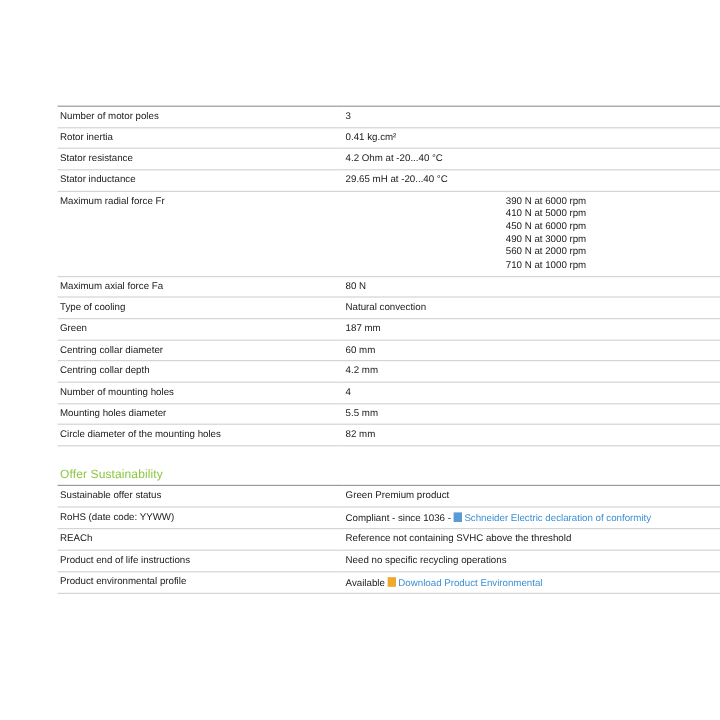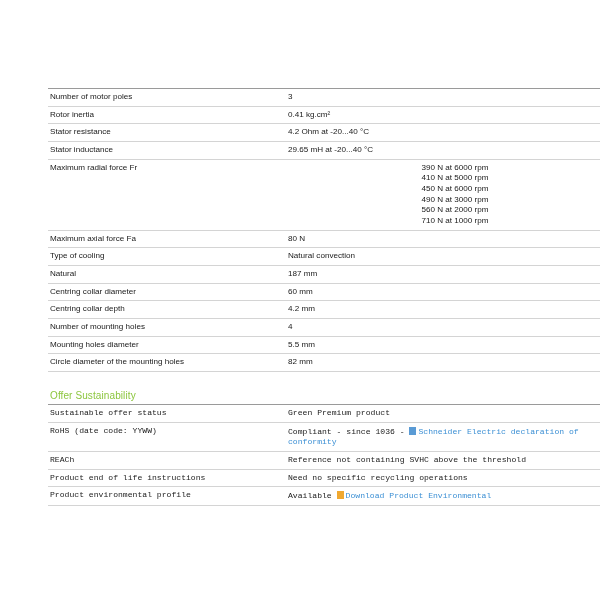--- a/index.html
+++ b/index.html
@@ -67,21 +67,21 @@
     height: 8px;
     position: relative;
     top: 1px;
     margin-right: 2px;
     background: #f0a830;
     border: 0;
     vertical-align: baseline;
   }
   .doc-icon.blue { background: #5a9bd5; }
   .inline-wrap { white-space: normal; }
-  .sust-table td { border-top: 1px solid #d4d4d4; border-bottom: 1px solid #d4d4d4; font-family: Liberation Mono, monospace; }
+  .sust-table td { border-top: 1px solid #d4d4d4; border-bottom: 1px solid #d4d4d4; }
   .sust-table tr.first td { border-top: 1px solid #9a9a9a; }
 </style>
 </head>
 <body>
 
 <div class="page">
 
   <table class="spec">
     <colgroup>
         <col class="c1">
@@ -117,21 +117,21 @@
       </tr>
       <tr>
         <td class="label">Maximum axial force Fa</td>
         <td class="value">80 N</td>
       </tr>
       <tr>
         <td class="label">Type of cooling</td>
         <td class="value">Natural convection</td>
       </tr>
       <tr>
-        <td class="label">Natural</td>
+        <td class="label">Green</td>
         <td class="value">187 mm</td>
       </tr>
       <tr>
         <td class="label">Centring collar diameter</td>
         <td class="value">60 mm</td>
       </tr>
       <tr>
         <td class="label">Centring collar depth</td>
         <td class="value">4.2 mm</td>
       </tr>

